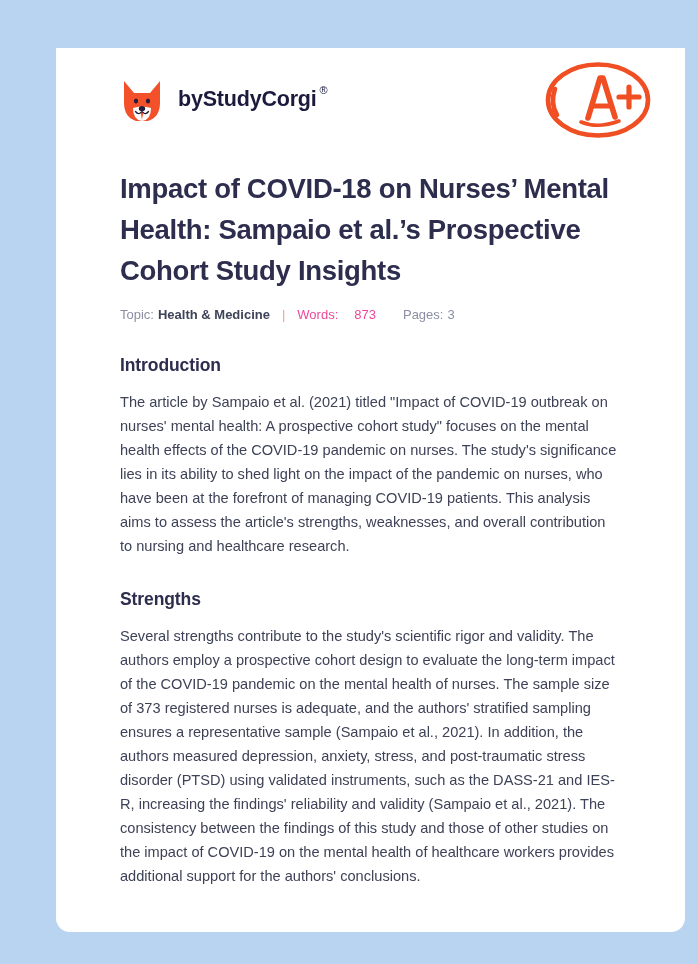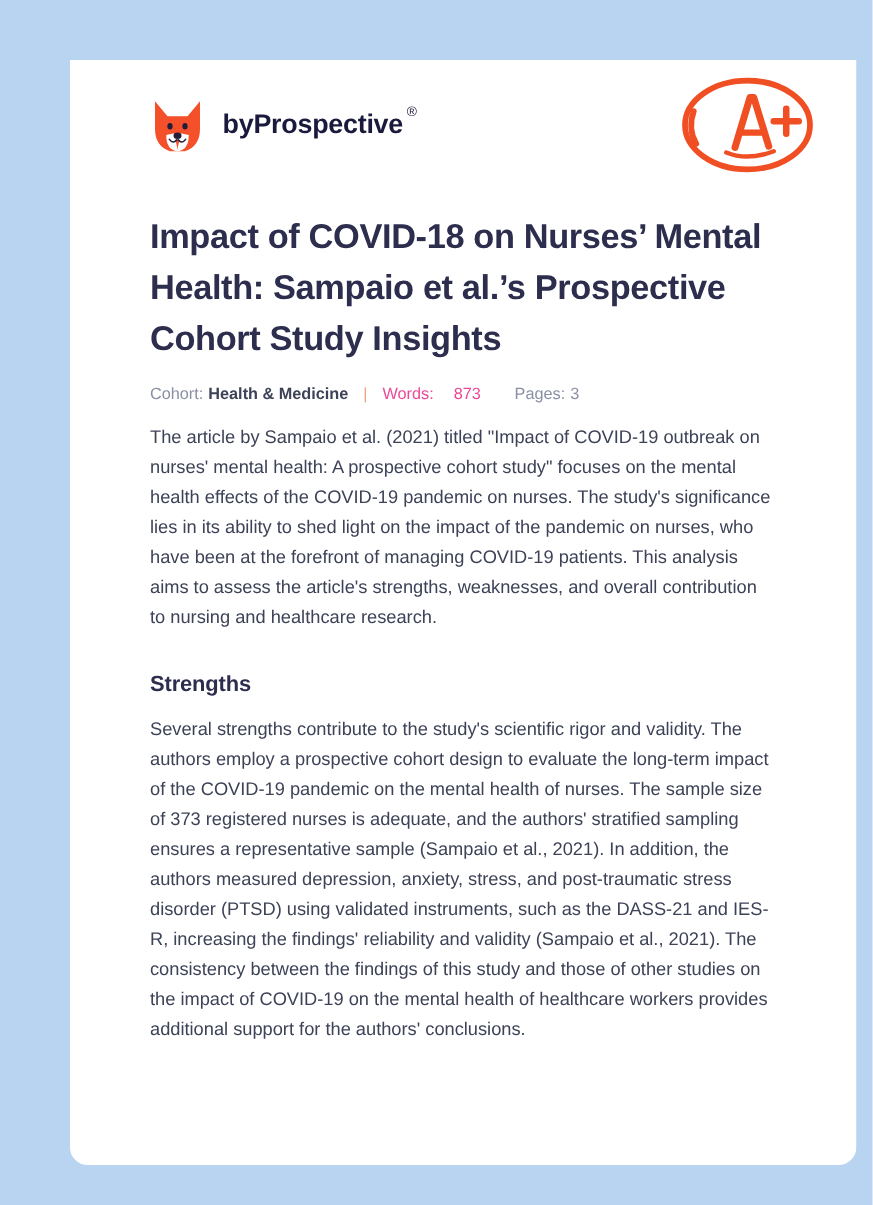--- a/index.html
+++ b/index.html
@@ -154,21 +154,21 @@
           <ellipse cx="16" cy="24" rx="2.1" ry="2.6" fill="#231d3a"></ellipse>
           <ellipse cx="28" cy="24" rx="2.1" ry="2.6" fill="#231d3a"></ellipse>
           <path d="M13 31 Q22 28 31 31 Q31 43 22 44 Q13 43 13 31 Z" fill="#ffffff"></path>
           <ellipse cx="22" cy="31.5" rx="3.2" ry="2.6" fill="#231d3a"></ellipse>
           <path d="M20.4 35 Q22 41.5 22 43.5 Q22 41.5 23.6 35 Z" fill="#f4502a"></path>
           <path d="M15.5 34.5 Q18.5 38.5 21.4 34.8" stroke="#231d3a" stroke-width="1.3" fill="none" stroke-linecap="round"></path>
           <path d="M28.5 34.5 Q25.5 38.5 22.6 34.8" stroke="#231d3a" stroke-width="1.3" fill="none" stroke-linecap="round"></path>
         </svg>
         <div class="brand-text">
           <span>by </span>
-          <span>Prospective</span>
+          <span>StudyCorgi</span>
           <span class="brand-reg">®</span>
         </div>
       </div>
 
       <svg class="grade-badge" viewBox="0 0 110 82">
         <ellipse cx="55" cy="41" rx="50" ry="35.5" fill="none" stroke="#f04e23" stroke-width="4.6"></ellipse>
         <path d="M12 30 Q7 44 14 56" fill="none" stroke="#f04e23" stroke-width="4.6" stroke-linecap="round"></path>
         <path d="M45 59 L57 19 L60 19 L72 58" fill="none" stroke="#f04e23" stroke-width="5.6" stroke-linecap="round" stroke-linejoin="round"></path>
         <path d="M49 47 L68 47" fill="none" stroke="#f04e23" stroke-width="5" stroke-linecap="round"></path>
         <path d="M76 38 L96 38" fill="none" stroke="#f04e23" stroke-width="5.2" stroke-linecap="round"></path>
@@ -176,29 +176,30 @@
         <path d="M38 63 Q55 70 76 62" fill="none" stroke="#f04e23" stroke-width="3.6" stroke-linecap="round"></path>
       </svg>
 
     </div>
 
     <div class="doc-body">
 
       <h1 class="article-title">Impact of COVID-18 on Nurses’ Mental Health: Sampaio et al.’s Prospective Cohort Study Insights</h1>
 
       <div class="meta-line">
-        <span class="meta-label">Cohort:</span>
+        <span class="meta-label">Topic:</span>
         <span class="meta-topic">Health &amp; Medicine</span>
         <span class="meta-sep">|</span>
         <span class="meta-words">Words:</span>
         <span class="meta-words" style="margin-left:16px">873</span>
         <span class="meta-pages">Pages:</span>
         <span class="meta-pages" style="margin-left:4px">3</span>
       </div>
 
+      <h2 class="section-heading">Introduction</h2>
       <p class="section-para">The article by Sampaio et al. (2021) titled "Impact of COVID-19 outbreak on nurses' mental health: A prospective cohort study" focuses on the mental health effects of the COVID-19 pandemic on nurses. The study's significance lies in its ability to shed light on the impact of the pandemic on nurses, who have been at the forefront of managing COVID-19 patients. This analysis aims to assess the article's strengths, weaknesses, and overall contribution to nursing and healthcare research.</p>
 
       <h2 class="section-heading">Strengths</h2>
       <p class="section-para">Several strengths contribute to the study's scientific rigor and validity. The authors employ a prospective cohort design to evaluate the long-term impact of the COVID-19 pandemic on the mental health of nurses. The sample size of 373 registered nurses is adequate, and the authors' stratified sampling ensures a representative sample (Sampaio et al., 2021). In addition, the authors measured depression, anxiety, stress, and post-traumatic stress disorder (PTSD) using validated instruments, such as the DASS-21 and IES-R, increasing the findings' reliability and validity (Sampaio et al., 2021). The consistency between the findings of this study and those of other studies on the impact of COVID-19 on the mental health of healthcare workers provides additional support for the authors' conclusions.</p>
 
     </div>
 
   </div>
 
 </div>

